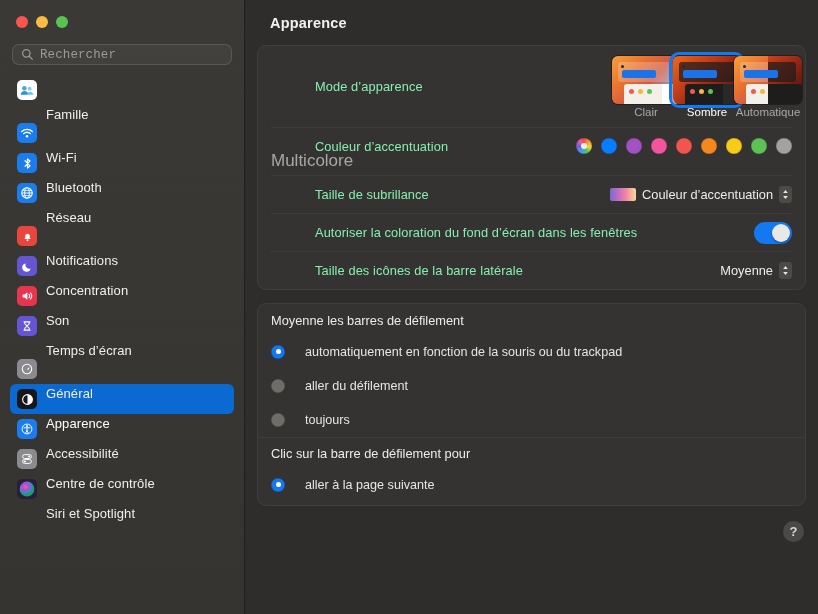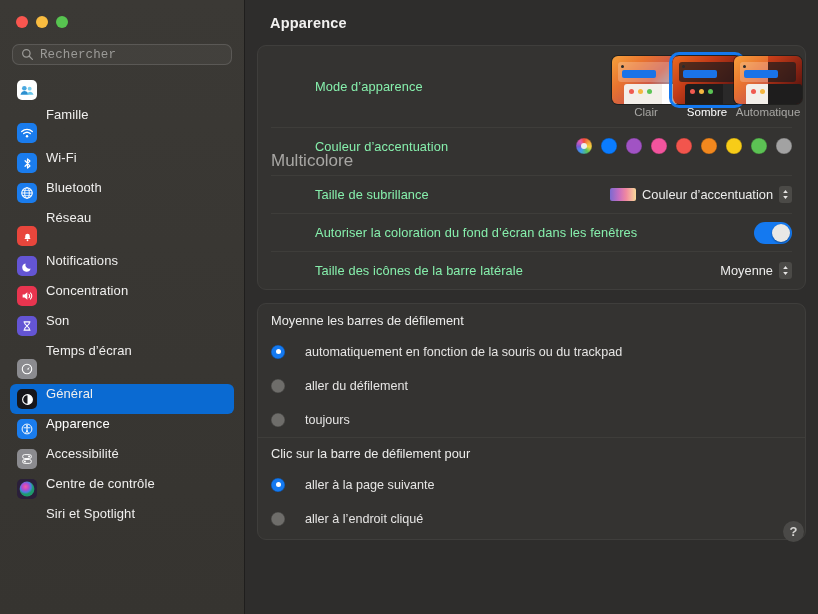--- a/index.html
+++ b/index.html
@@ -503,23 +503,19 @@
       </div>
 
       <div class="divider-radio"></div>
 
       <div class="group-title">Clic sur la barre de défilement pour</div>
 
       <div class="radio-row">
         <span class="radio on"></span>
         <span class="radio-label">aller à la page suivante</span>
       </div>
-      <div class="radio-row">
-        <span class="radio"></span>
-        <span class="radio-label">aller à l’endroit cliqué</span>
-      </div>
 
     </div>
 
     <div class="help">?</div>
 
   </div>
 </div>
 
 </body></html>

